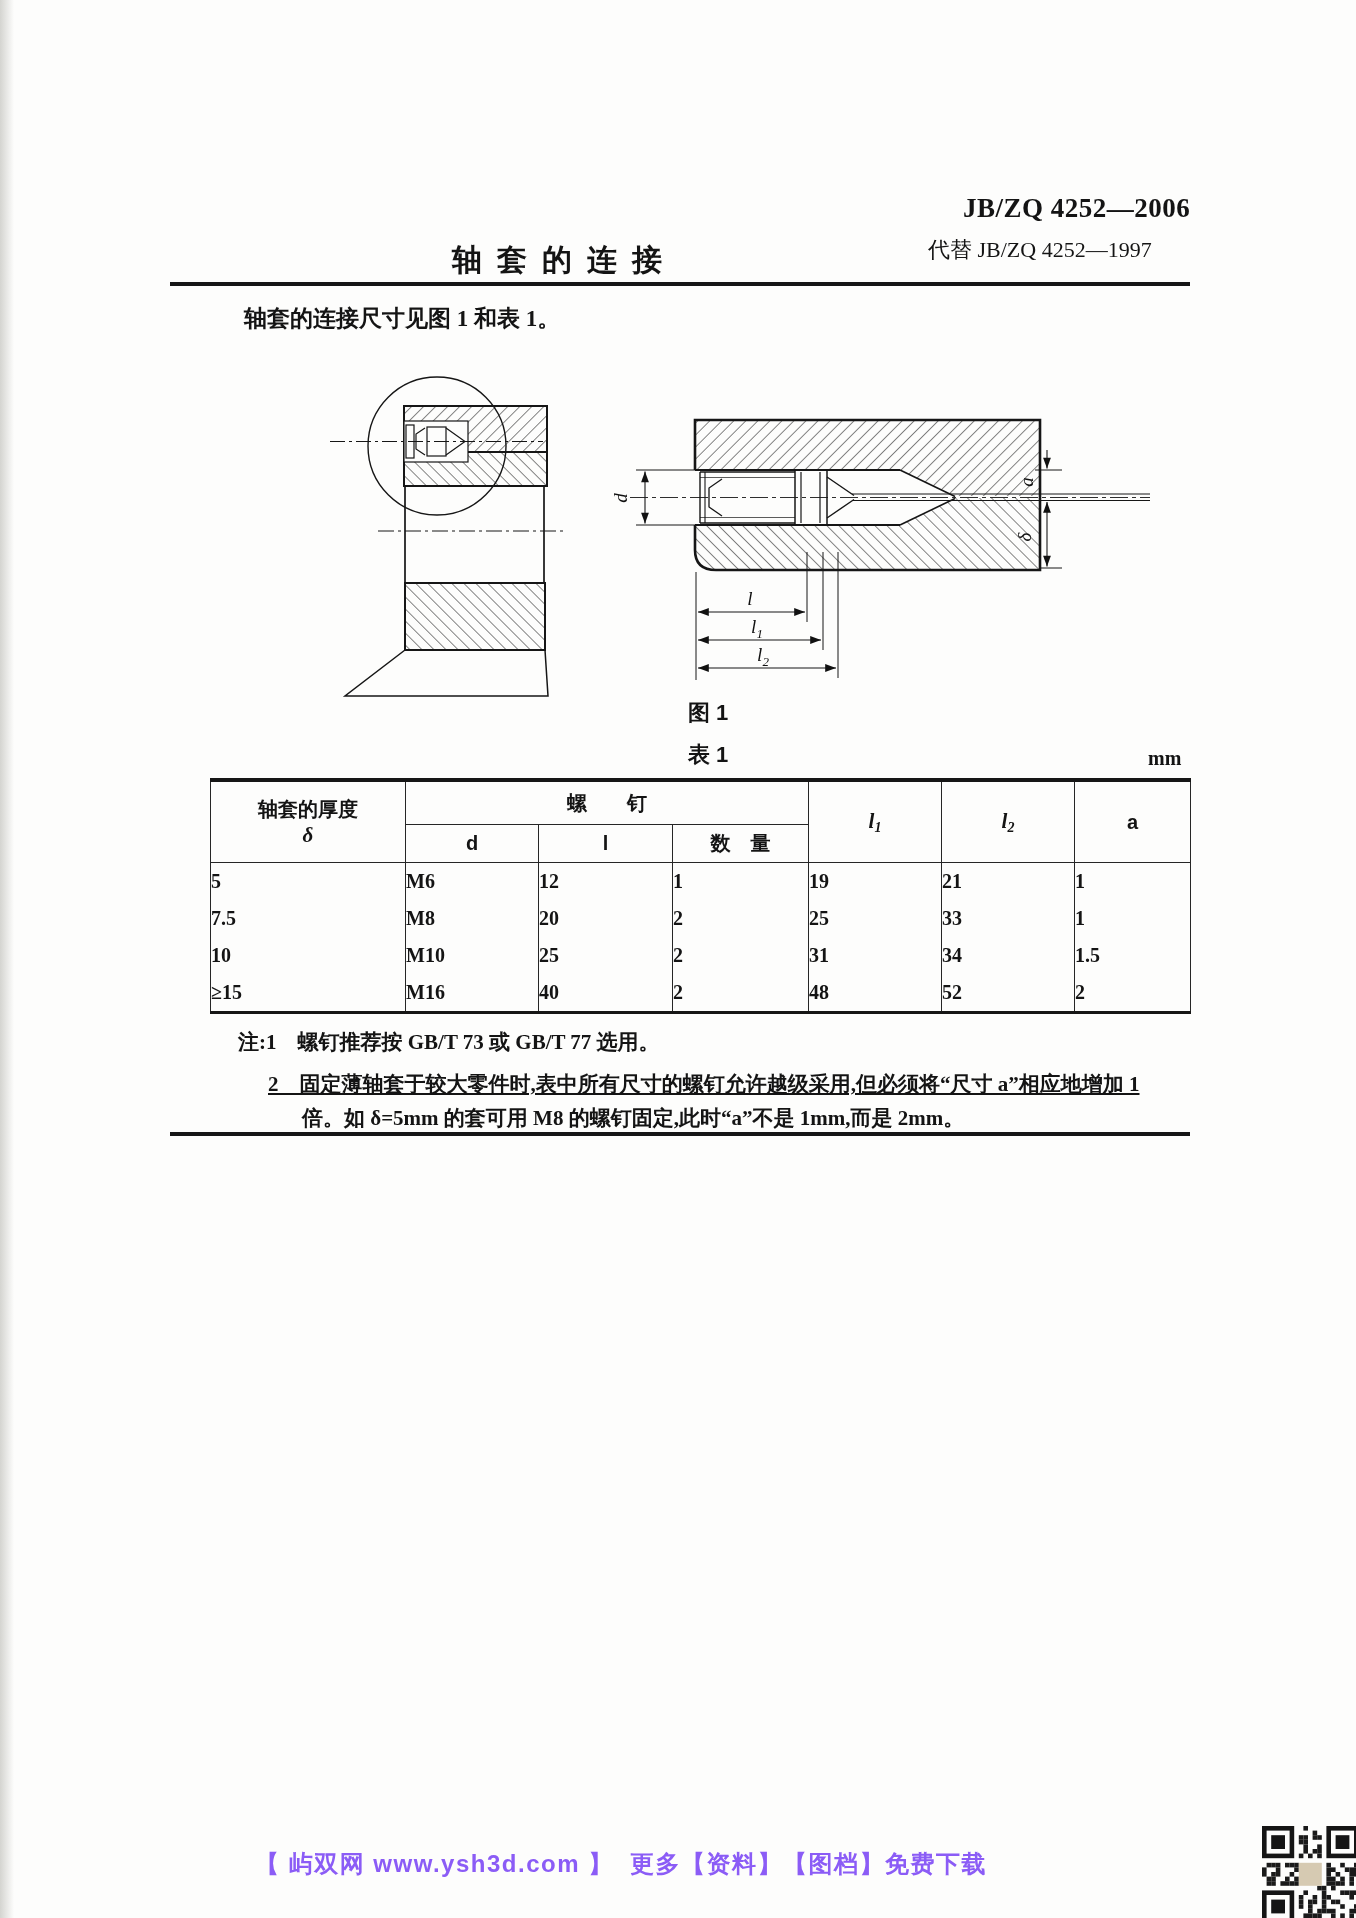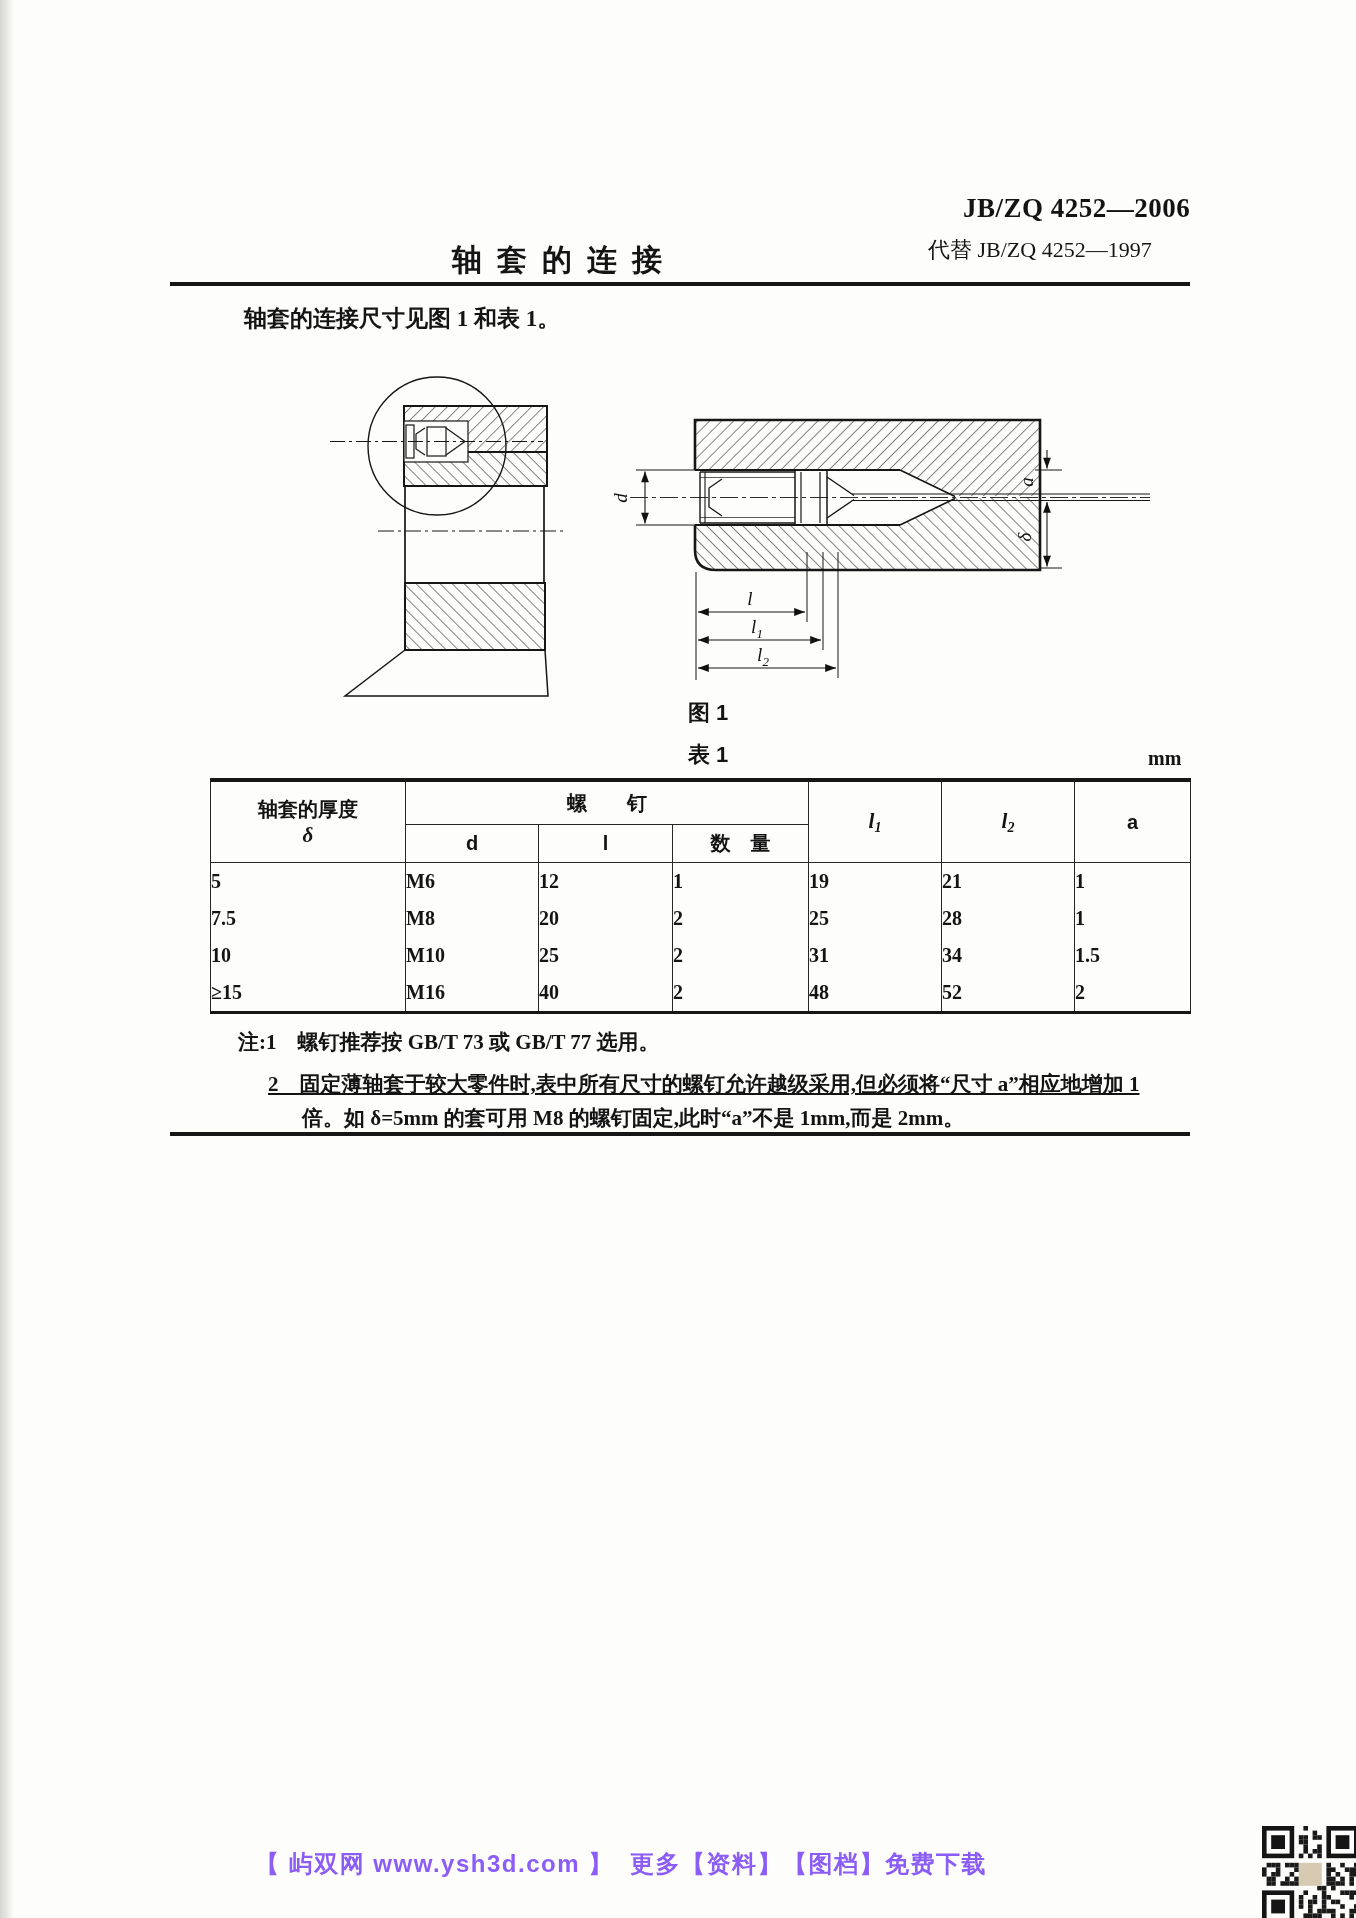--- a/index.html
+++ b/index.html
@@ -171,21 +171,21 @@
     <td>19</td>
     <td>21</td>
     <td>1</td>
   </tr>
   <tr>
     <td>7.5</td>
     <td>M8</td>
     <td>20</td>
     <td>2</td>
     <td>25</td>
-    <td>28</td>
+    <td>33</td>
     <td>1</td>
   </tr>
   <tr>
     <td>10</td>
     <td>M10</td>
     <td>25</td>
     <td>2</td>
     <td>31</td>
     <td>34</td>
     <td>1.5</td>

